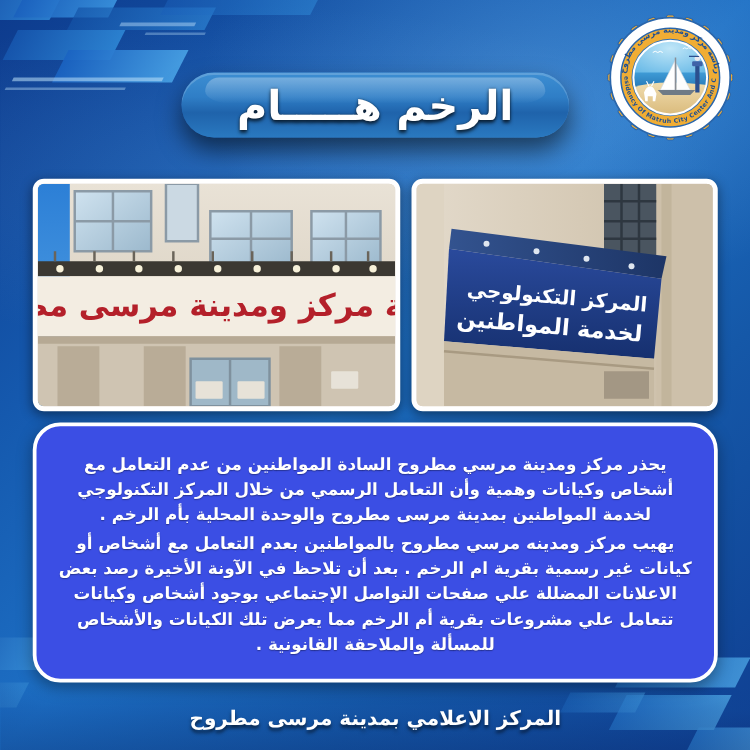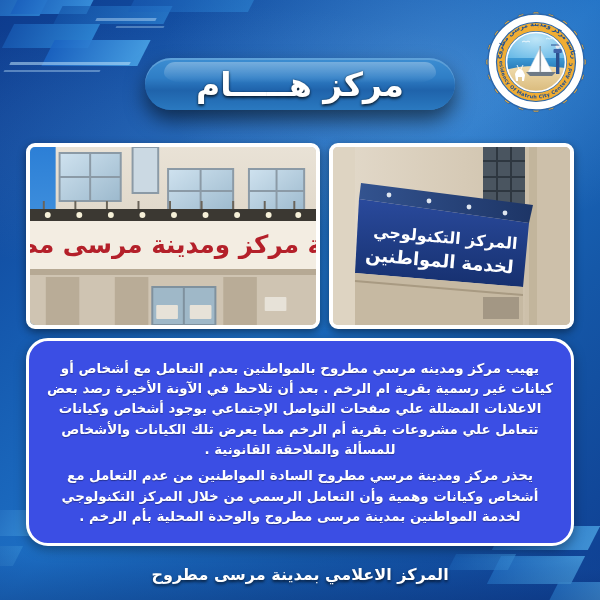--- a/index.html
+++ b/index.html
@@ -314,21 +314,21 @@
 
         <path d="M40 34 q2-2 4 0 q2-2 4 0" stroke="#ffffff" stroke-width="0.8" fill="none"></path>
         <path d="M64 31 q1.6-1.6 3.2 0 q1.6-1.6 3.2 0" stroke="#ffffff" stroke-width="0.7" fill="none"></path>
       </g>
       <circle cx="54" cy="54" r="29.5" fill="none" stroke="#ffffff" stroke-width="1.6"></circle>
     </svg>
   </div>
 
   <div class="title-wrap">
     <div class="title-pill">
-      <span class="title-text">مركز هـــــام</span>
+      <span class="title-text">الرخم هـــــام</span>
     </div>
   </div>
 
   <div class="photos">
 
     <div class="photo left">
       <svg viewBox="0 0 237 178" preserveAspectRatio="none">
         <defs>
           <linearGradient id="wallA" x1="0" y1="0" x2="1" y2="0">
             <stop offset="0%" stop-color="#e3dacb"></stop>
@@ -433,21 +433,21 @@
           <rect x="128" y="158" width="22" height="14" rx="1"></rect>
           <rect x="162" y="158" width="22" height="14" rx="1"></rect>
           <rect x="238" y="150" width="22" height="14" rx="1"></rect>
         </g>
       </svg>
     </div>
 
   </div>
 
   <div class="textbox">
+    <p class="para-text second">يحذر مركز ومدينة مرسي مطروح السادة المواطنين من عدم التعامل مع أشخاص وكيانات وهمية وأن التعامل الرسمي من خلال المركز التكنولوجي لخدمة المواطنين بمدينة مرسى مطروح والوحدة المحلية بأم الرخم .</p>
     <p class="para-text">يهيب مركز ومدينه مرسي مطروح بالمواطنين بعدم التعامل مع أشخاص أو كيانات غير رسمية بقرية ام الرخم . بعد أن تلاحظ في الآونة الأخيرة رصد بعض الاعلانات المضللة علي صفحات التواصل الإجتماعي بوجود أشخاص وكيانات تتعامل علي مشروعات بقرية أم الرخم مما يعرض تلك الكيانات والأشخاص للمسألة والملاحقة القانونية .</p>
-    <p class="para-text second">يحذر مركز ومدينة مرسي مطروح السادة المواطنين من عدم التعامل مع أشخاص وكيانات وهمية وأن التعامل الرسمي من خلال المركز التكنولوجي لخدمة المواطنين بمدينة مرسى مطروح والوحدة المحلية بأم الرخم .</p>
   </div>
 
   <div class="footer-bar">
     <span class="footer-text">المركز الاعلامي بمدينة مرسى مطروح</span>
   </div>
 
 </div>
 
 </body></html>

